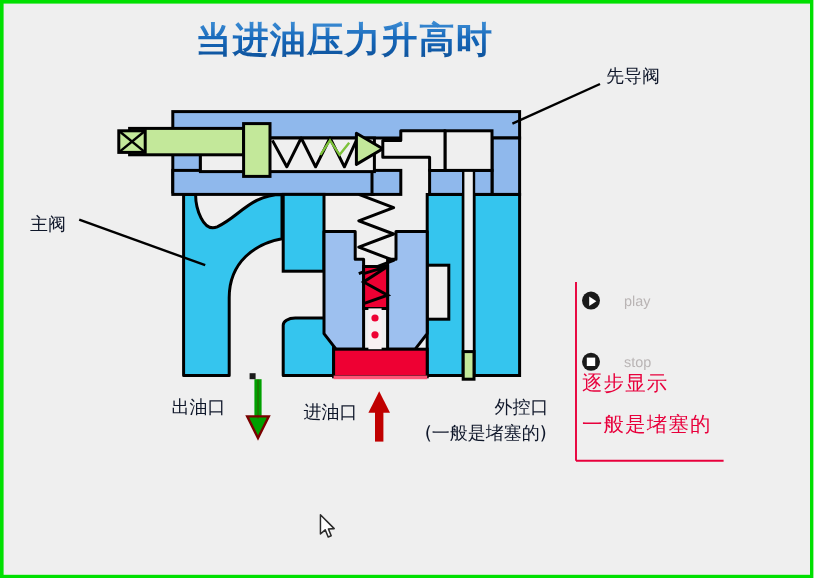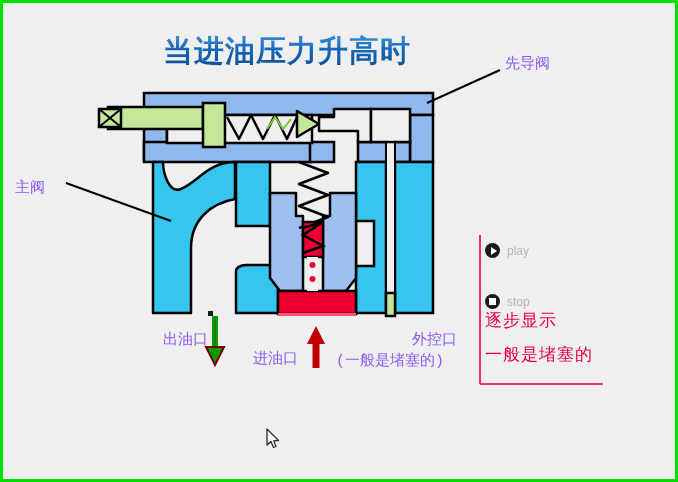--- a/index.html
+++ b/index.html
@@ -26,53 +26,53 @@
   }
 
   
   .lbl {
     position: absolute;
     white-space: nowrap;
     line-height: 1.15;
   }
   #page-title {
     left: 160px;
-    top: 31px;
+    top: 14px;
     font-size: 30px;
     font-weight: 600;
     letter-spacing: 1px;
     color: #1464b4;
     background: linear-gradient(180deg, #3f8fd6 0%, #1566b8 45%, #0d4f96 100%);
     -webkit-background-clip: text;
     background-clip: text;
     -webkit-text-fill-color: transparent;
   }
   .blue-lbl {
-    color: #8b5cf6;
+    color: #0f172a;
     font-size: 15px;
   }
   .red-lbl {
     color: #e8003c;
     font-size: 17px;
     letter-spacing: 1px;
   }
 
   
   #control-panel {
     position: absolute;
     left: 478px;
     top: 232px;
     width: 135px;
     height: 150px;
   }
   .media-btn {
     position: absolute;
     display: flex;
     align-items: center;
-    gap: 7px;
+    gap: 20px;
     cursor: pointer;
   }
   .media-btn .glyph {
     width: 15px;
     height: 15px;
     border-radius: 50%;
     background: #1a1a1a;
     display: flex;
     align-items: center;
     justify-content: center;
@@ -227,29 +227,29 @@
 
     <g>
       <rect x="205" y="308" width="5" height="5" fill="#1a1a1a"></rect>
     </g>
   </svg>
 
   <div class="lbl" id="page-title">当进油压力升高时</div>
 
   <div class="lbl blue-lbl" style="left:502px; top:52px;">先导阀</div>
 
-  <div class="lbl blue-lbl" style="left:12px; top:176px;">主阀</div>
-
-  <div class="lbl blue-lbl" style="left:160px; top:328px;">出油口</div>
-
-  <div class="lbl blue-lbl" style="left:250px; top:347px;">进油口</div>
+  <div class="lbl blue-lbl" style="left:22px; top:176px;">主阀</div>
+
+  <div class="lbl blue-lbl" style="left:140px; top:328px;">出油口</div>
+
+  <div class="lbl blue-lbl" style="left:250px; top:332px;">进油口</div>
 
   <div class="lbl blue-lbl" style="left:373px; top:328px;margin-left:36px;">外控口</div>
 
-  <div class="lbl blue-lbl" style="left:333px; top:350px;font-family:Liberation Mono, monospace;">(一般是堵塞的)</div>
+  <div class="lbl blue-lbl" style="left:351px; top:350px;">(一般是堵塞的)</div>
 
   <div id="control-panel">
 
     <div class="media-btn" style="left:4px; top:8px;">
       <span class="glyph play-g"></span>
       <span class="cap">play</span>
     </div>
 
     <div class="media-btn" style="left:4px; top:42px;margin-top:17px;">
       <span class="glyph stop-g"></span>

